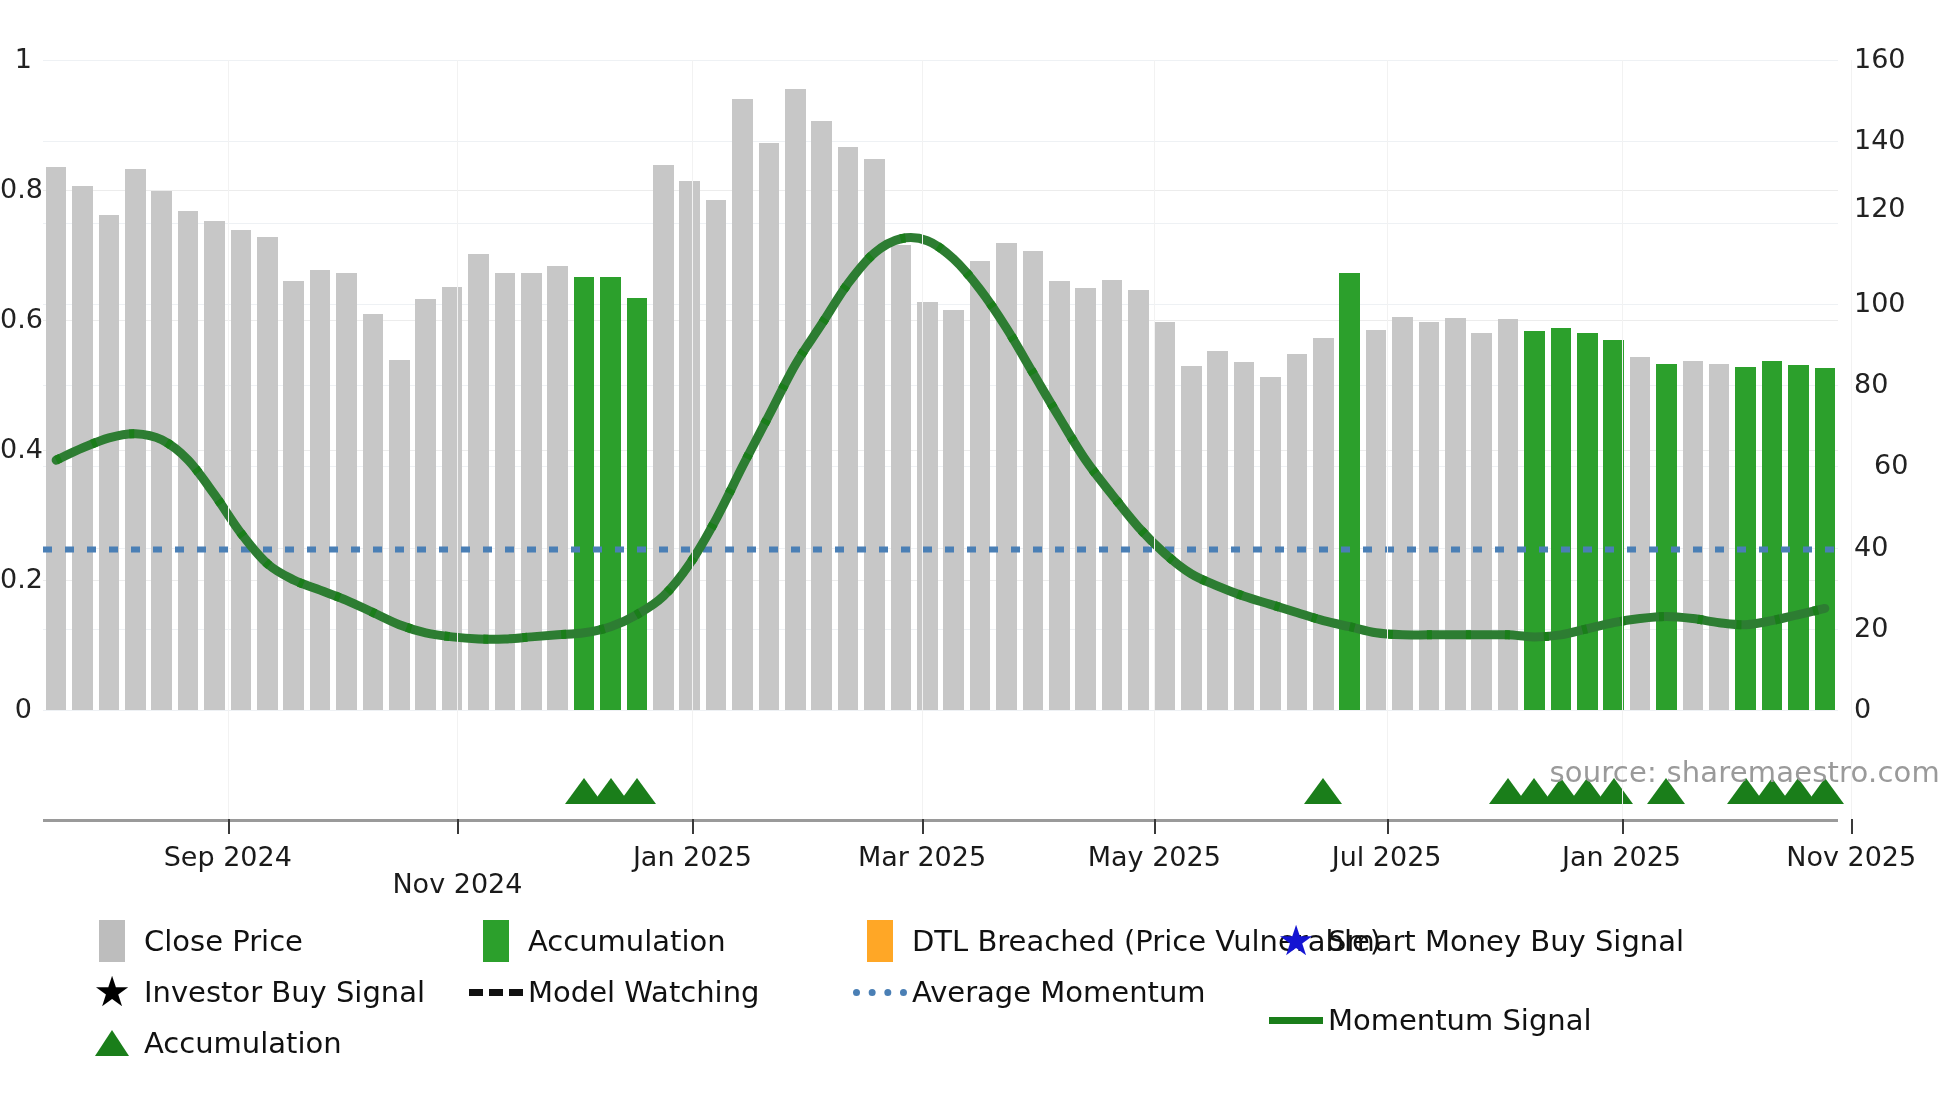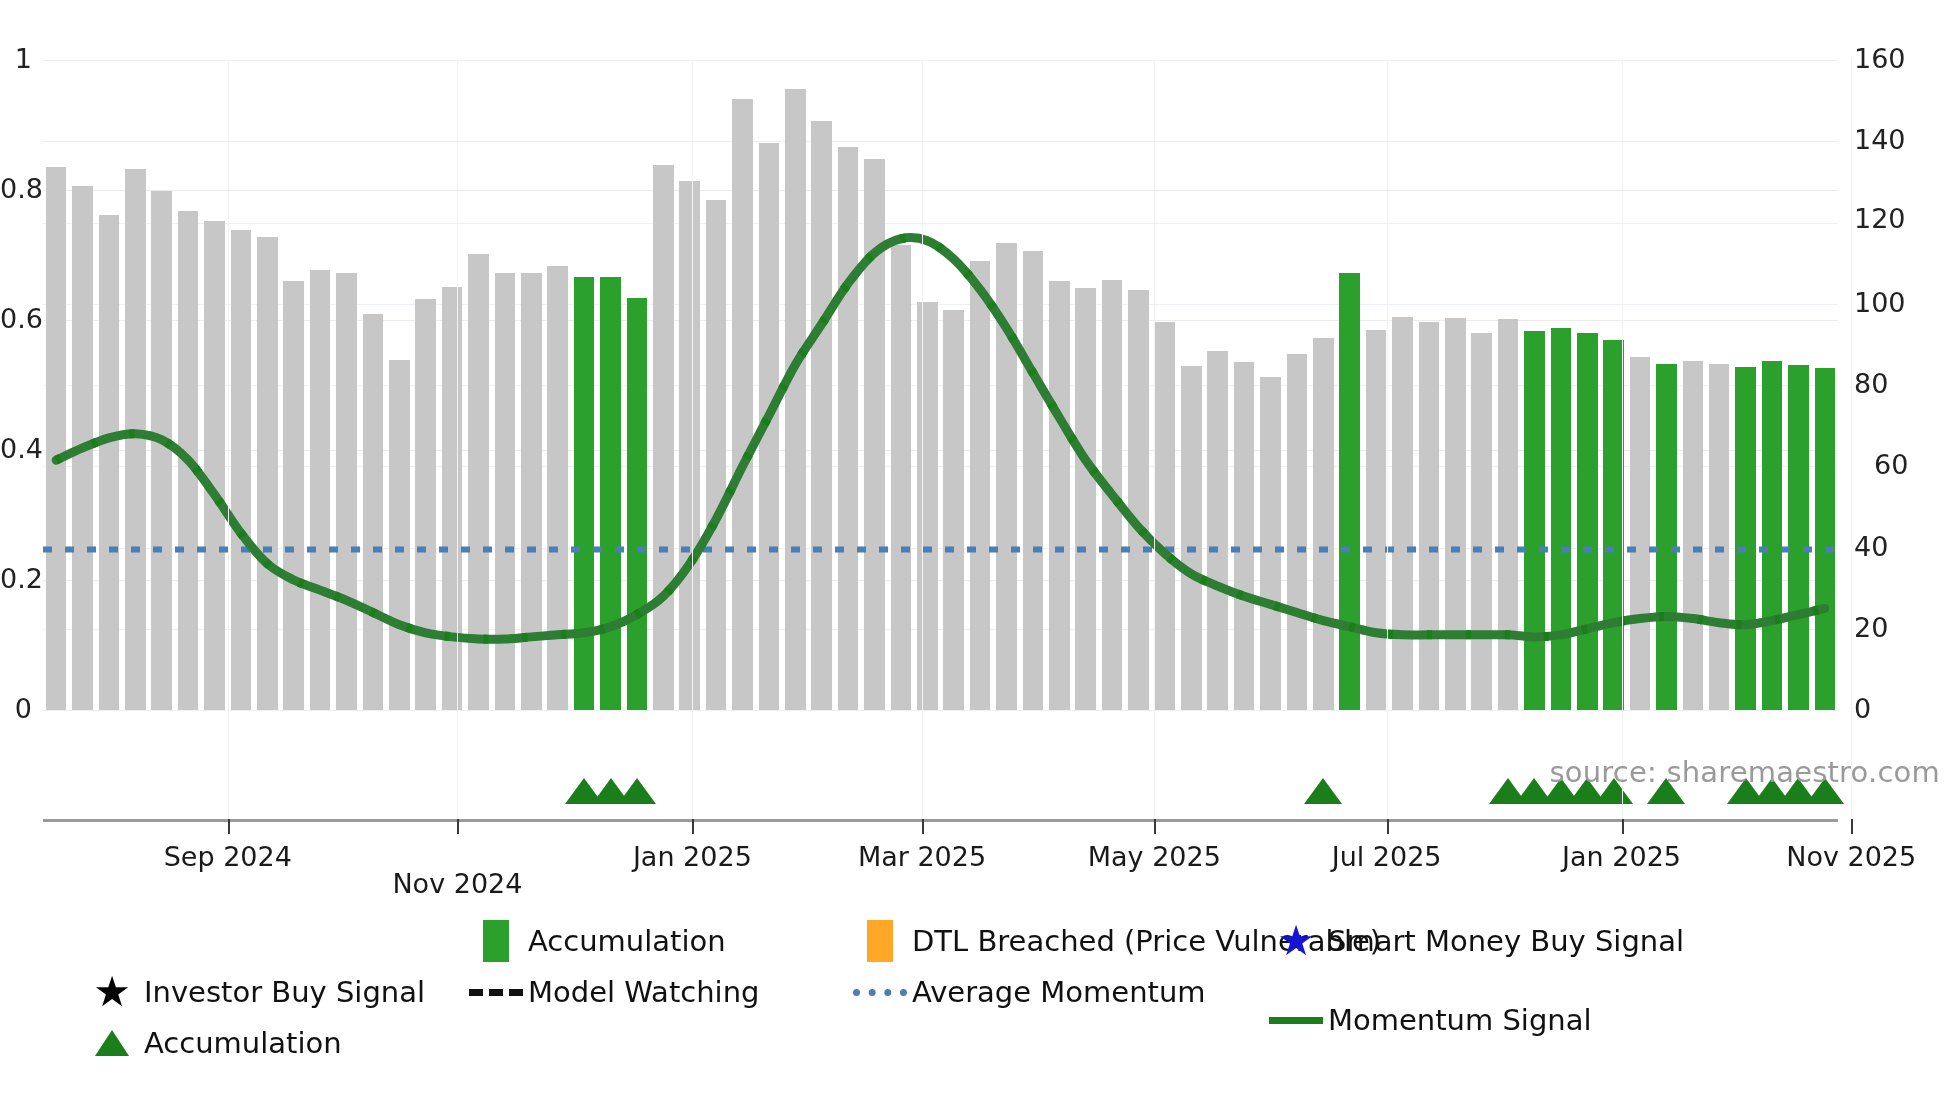--- a/index.html
+++ b/index.html
@@ -164,21 +164,21 @@
       <div class="ylabel" style="left: 0px; width: 32px; text-align: right; top: 175px;">0.8</div>
       <div class="ylabel" style="left: 0px; width: 32px; text-align: right; top: 45px;">1</div>
     </div>
   <div id="yright">
       <div class="yright" style="left: 1854px; top: 695px;">0</div>
       <div class="yright" style="left: 1854px; top: 613.75px;">20</div>
       <div class="yright" style="left: 1854px; top: 532.5px;">40</div>
       <div class="yright" style="left: 1854px; top: 451.25px; margin-left: 20px;">60</div>
       <div class="yright" style="left: 1854px; top: 370px;">80</div>
       <div class="yright" style="left: 1854px; top: 288.75px;">100</div>
-      <div class="yright" style="left: 1854px; top: 205px; text-align: center;">120</div>
+      <div class="yright" style="left: 1854px; top: 194px; text-align: center;">120</div>
       <div class="yright" style="left: 1854px; top: 126.25px;">140</div>
       <div class="yright" style="left: 1854px; top: 45px;">160</div>
     </div>
 
   <div id="markers">
       <div class="tri" style="left: 522.14px;"></div>
       <div class="tri" style="left: 548.537px;"></div>
       <div class="tri" style="left: 574.934px;"></div>
       <div class="tri" style="left: 1261.26px;"></div>
       <div class="tri" style="left: 1446.04px;"></div>
@@ -217,20 +217,26 @@
       <div class="vgrid" style="left: 1578.54px;"></div>
       <div class="xtick" style="left: 1808.2px;"></div>
       <div class="xtlabel" style="left: 1808.2px;">Nov 2025</div>
       <div class="vgrid" style="left: 1808.2px;"></div>
     </div>
 
   <div id="source">source: sharemaestro.com</div>
 
   <div id="legend">
       <div class="lrow" style="position: relative; height: 42px;">
+        <div class="litem" style="position: absolute; left: 0px; top: 0px; height: 42px;">
+          <span class="lkey">
+            <span class="sw gray"></span>
+          </span>
+          <span class="ltext">Close Price</span>
+        </div>
         <div class="litem" style="position: absolute; left: 384px; top: 0px; height: 42px;">
           <span class="lkey">
             <span class="sw green"></span>
           </span>
           <span class="ltext">Accumulation</span>
         </div>
         <div class="litem" style="position: absolute; left: 768px; top: 0px; height: 42px;">
           <span class="lkey">
             <span class="sw orange"></span>
           </span>

